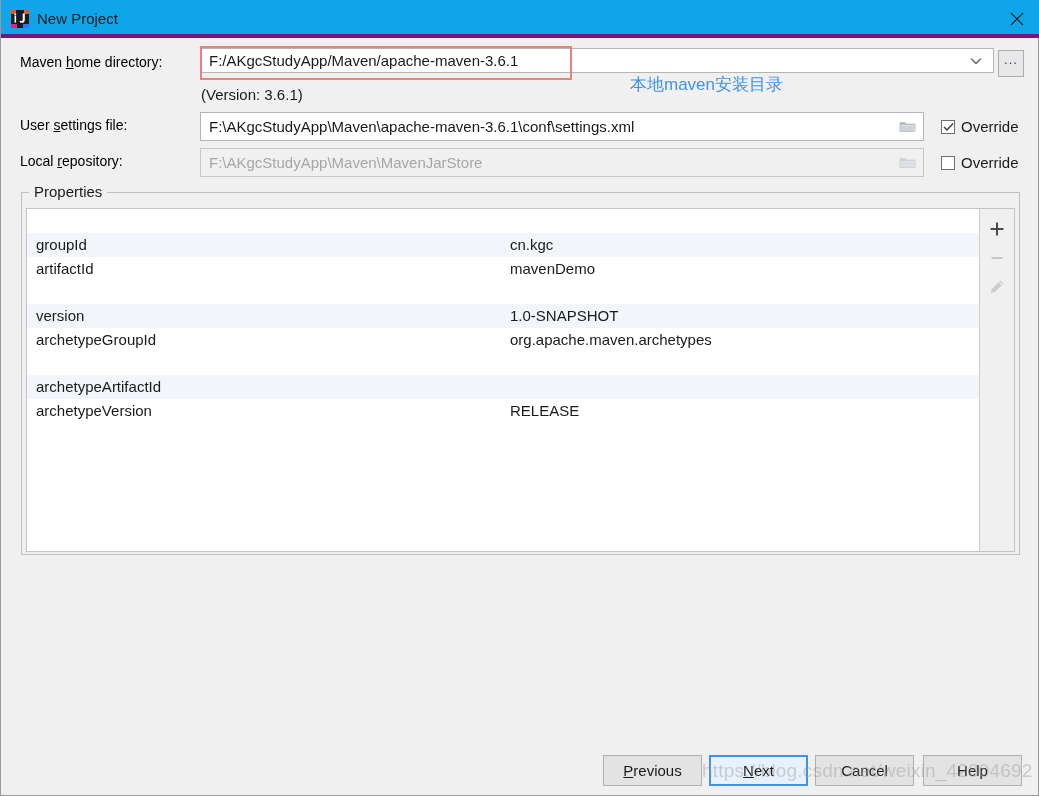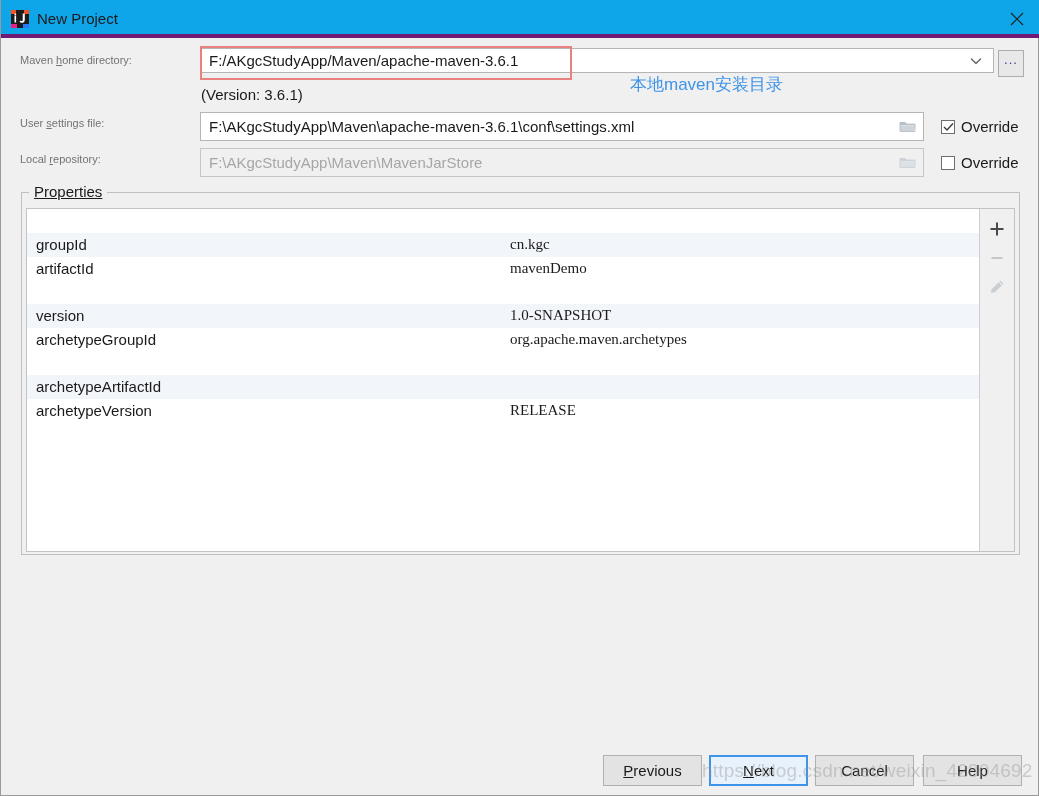--- a/index.html
+++ b/index.html
@@ -40,22 +40,22 @@
     position: absolute; right: 0px; top: 0px;
     width: 46px; height: 37px;
     display: flex; align-items: center; justify-content: center;
     cursor: default;
   }
   #close-btn svg { display: block; }
 
   
   .form-label {
     position: absolute;
-    font-size: 11px;
-    color: #737373;
+    font-size: 14px;
+    color: #000000;
     white-space: nowrap;
   }
   .mnem { text-decoration: underline; }
 
   .field-box {
     position: absolute;
     background: #ffffff;
     border: 1px solid #b5b5b5;
     font-size: 15px;
     color: #1a1a1a;
@@ -156,21 +156,21 @@
     position: absolute;
     left: 20px; top: 192px;
     width: 999px; height: 363px;
     border: 1px solid #c0c0c0;
   }
   #props-legend {
     position: absolute;
     left: 28px; top: 183px;
     background: #f0f0f0;
     padding: 0 5px;
-    font-size: 15px; color: #1a1a1a; text-decoration: underline;
+    font-size: 15px; color: #1a1a1a;
   }
   #props-inner {
     position: absolute;
     left: 25px; top: 208px;
     width: 989px; height: 344px;
     border: 1px solid #c3c3c3;
     background: #ffffff;
     display: flex;
   }
   #props-table {
@@ -180,21 +180,21 @@
   }
   .prop-row {
     height: 23.5px;
     display: flex;
     align-items: center;
     font-size: 15px;
     color: #1a1a1a;
   }
   .prop-row.alt { background: #f2f5f9; margin-top: 24px; }
   .prop-key { width: 480px; padding-left: 9px; white-space: nowrap; }
-  .prop-val { flex: 1; padding-left: 3px; white-space: nowrap; font-family: Liberation Serif, serif; }
+  .prop-val { flex: 1; padding-left: 3px; white-space: nowrap; }
 
   #props-toolbar {
     width: 35px;
     background: #f0f0f0;
     border-left: 1px solid #cfcfcf;
     display: flex;
     flex-direction: column;
     align-items: center;
     padding-top: 6px;
   }

